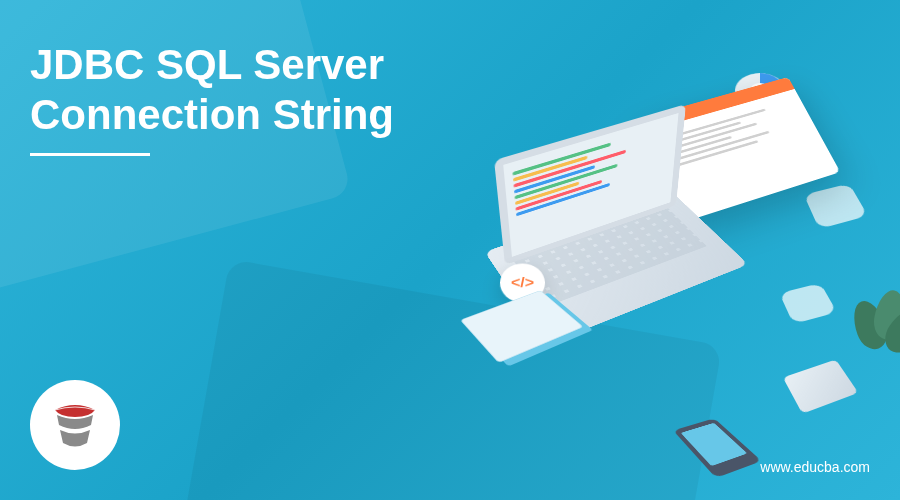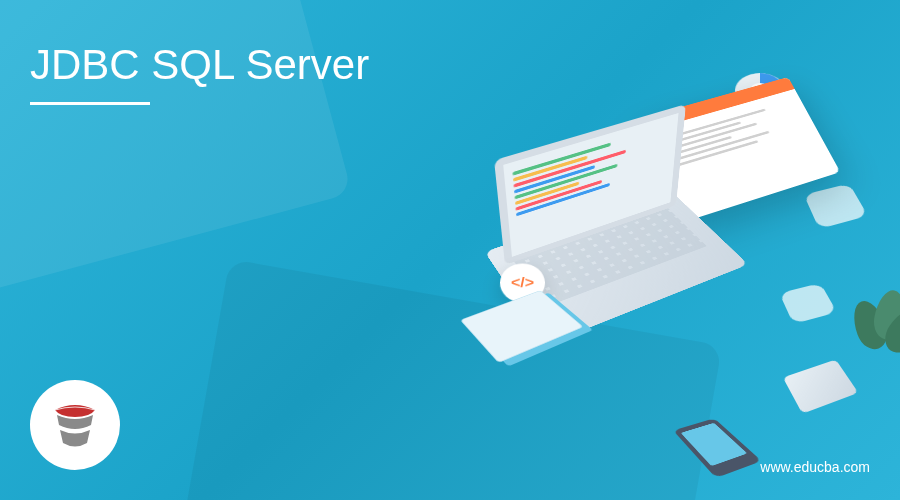--- a/index.html
+++ b/index.html
@@ -34,21 +34,21 @@
       transform: rotate(10deg);
       border-radius: 20px;
     }
     
     .title {
       position: absolute;
       top: 40px;
       left: 30px;
       color: white;
       font-size: 42px;
-      font-weight: 400;
+      font-weight: 700;
       line-height: 1.2;
       z-index: 10;
     }
     
     .title-underline {
       width: 120px;
       height: 3px;
       background: white;
       margin-top: 12px;
     }
@@ -284,20 +284,21 @@
   </style>
 </head>
 <body>
 
 <div class="banner">
   <div class="bg-shape-1"></div>
   <div class="bg-shape-2"></div>
 
   <div class="title">
     <div>JDBC SQL Server</div>
+    <div>Connection String</div>
     <div class="title-underline"></div>
   </div>
 
   <div class="logo-circle">
     <svg class="sql-logo" viewBox="0 0 60 60">
       <path d="M10 15 Q30 5 50 15 Q45 22 30 22 Q15 22 10 15 Z" fill="#c53030"></path>
       <path d="M12 20 Q30 28 48 20 L46 30 Q30 38 14 30 Z" fill="#8a8a8a"></path>
       <path d="M15 35 Q30 42 45 35 L42 48 Q30 55 18 48 Z" fill="#8a8a8a"></path>
       <path d="M10 15 Q20 12 30 12 Q40 12 50 15" stroke="#fff" stroke-width="0.8" fill="none"></path>
     </svg>

